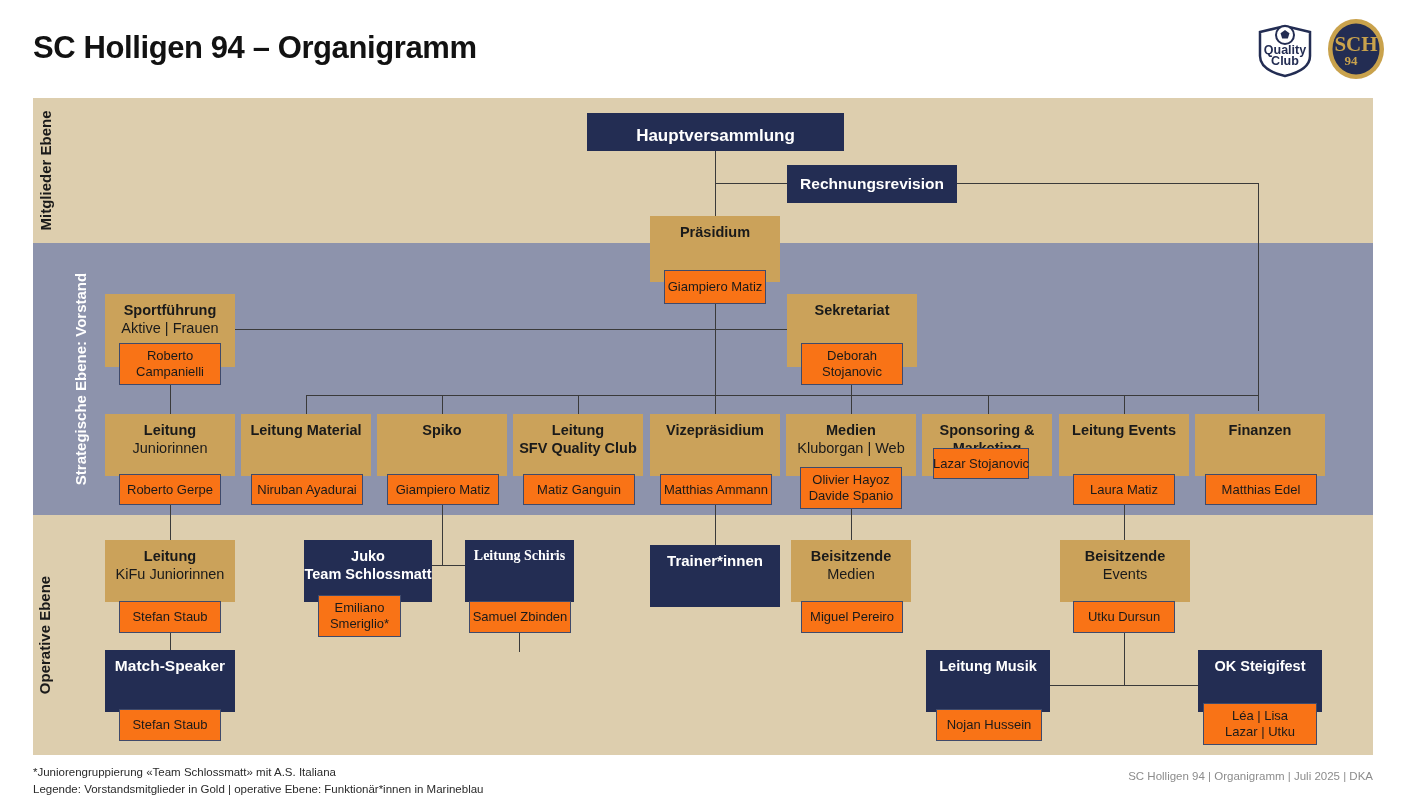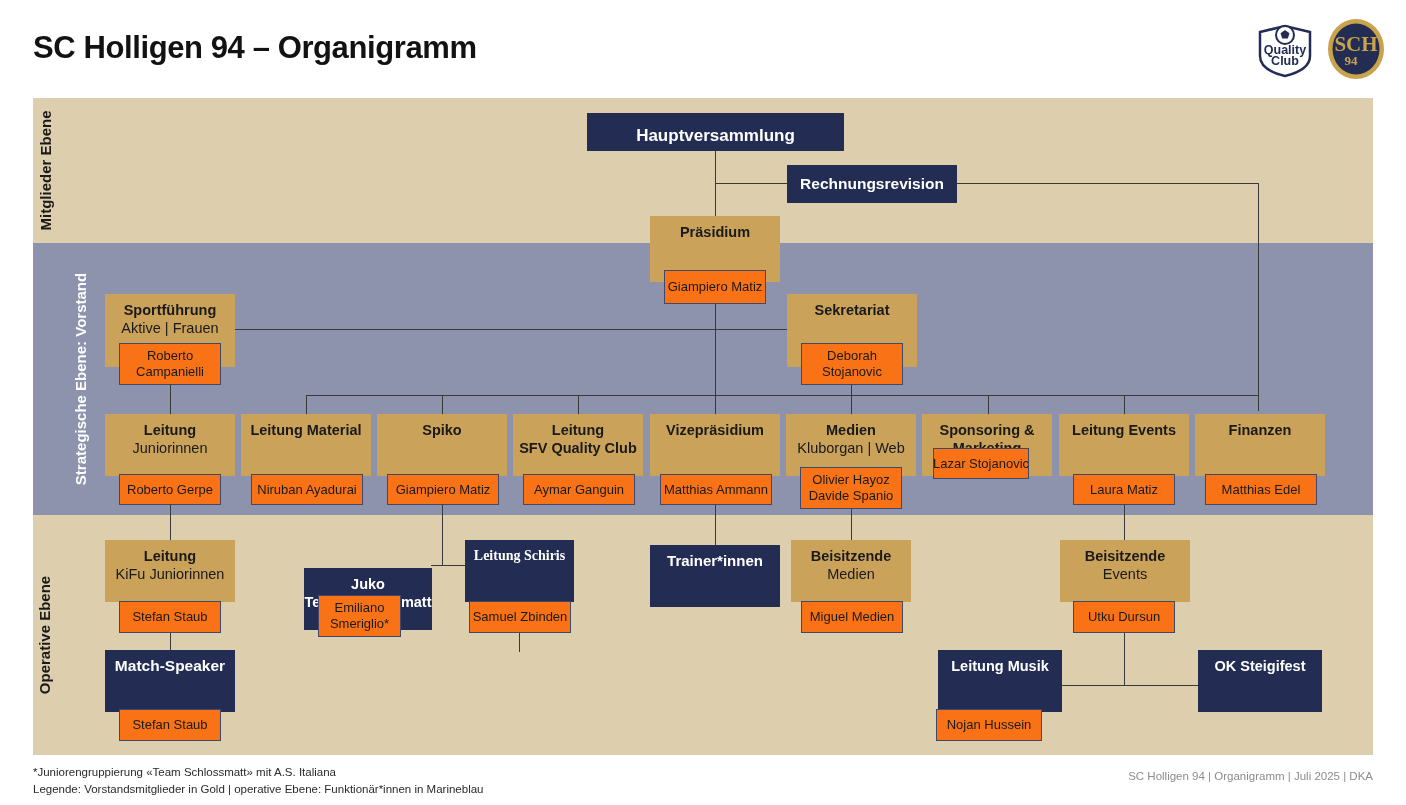--- a/index.html
+++ b/index.html
@@ -226,21 +226,21 @@
     <div>Giampiero Matiz</div>
   </div>
 
   <div class="node gold" style="left:513px;top:414px;width:130px;height:62px;">
     <div class="hdr gold" style="height:62px;">
       <div class="t1">Leitung</div>
       <div class="t1">SFV Quality Club</div>
     </div>
   </div>
   <div class="person" style="left:523px;top:474px;width:112px;height:31px;">
-    <div>Aymar Ganguin</div>
+    <div>Matiz Ganguin</div>
   </div>
 
   <div class="node gold" style="left:650px;top:414px;width:130px;height:62px;">
     <div class="hdr gold" style="height:62px;">
       <div class="t1">Vizepräsidium</div>
     </div>
   </div>
   <div class="person" style="left:660px;top:474px;width:112px;height:31px;">
     <div>Matthias Ammann</div>
   </div>
@@ -297,21 +297,21 @@
   <div class="node navy" style="left:105px;top:650px;width:130px;height:62px;">
     <div class="hdr navy" style="height:62px;">
       <div class="t1" style="font-size:15.5px;">Match-Speaker</div>
     </div>
   </div>
   <div class="person" style="left:119px;top:709px;width:102px;height:32px;">
     <div>Stefan Staub</div>
   </div>
 
   <div class="node navy" style="left:304px;top:540px;width:128px;height:62px;">
-    <div class="hdr navy" style="height:62px;margin-top:28px;">
+    <div class="hdr navy" style="height:62px;">
       <div class="t1">Juko</div>
       <div class="t1">Team Schlossmatt</div>
     </div>
   </div>
   <div class="person" style="left:318px;top:595px;width:83px;height:42px;">
     <div>Emiliano</div>
     <div>Smeriglio*</div>
   </div>
 
   <div class="node navy" style="left:465px;top:540px;width:109px;height:62px;font-family:Liberation Serif, serif;">
@@ -330,46 +330,50 @@
     </div>
   </div>
 
   <div class="node gold" style="left:791px;top:540px;width:120px;height:62px;">
     <div class="hdr gold" style="height:62px;">
       <div class="t1">Beisitzende</div>
       <div class="t2">Medien</div>
     </div>
   </div>
   <div class="person" style="left:801px;top:601px;width:102px;height:32px;">
-    <div>Miguel Medien</div>
+    <div>Miguel Pereiro</div>
   </div>
 
   <div class="node gold" style="left:1060px;top:540px;width:130px;height:62px;">
     <div class="hdr gold" style="height:62px;">
       <div class="t1">Beisitzende</div>
       <div class="t2">Events</div>
     </div>
   </div>
   <div class="person" style="left:1073px;top:601px;width:102px;height:32px;">
     <div>Utku Dursun</div>
   </div>
 
   <div class="node navy" style="left:926px;top:650px;width:124px;height:62px;">
-    <div class="hdr navy" style="height:62px;margin-left:12px;">
+    <div class="hdr navy" style="height:62px;">
       <div class="t1" style="font-size:14.5px;">Leitung Musik</div>
     </div>
   </div>
   <div class="person" style="left:936px;top:709px;width:106px;height:32px;">
     <div>Nojan Hussein</div>
   </div>
 
   <div class="node navy" style="left:1198px;top:650px;width:124px;height:62px;">
     <div class="hdr navy" style="height:62px;">
       <div class="t1" style="font-size:14.5px;">OK Steigifest</div>
     </div>
+  </div>
+  <div class="person" style="left:1203px;top:703px;width:114px;height:42px;">
+    <div>Léa | Lisa</div>
+    <div>Lazar | Utku</div>
   </div>
 
   <div class="foot-left">
     <div>*Juniorengruppierung «Team Schlossmatt» mit A.S. Italiana</div>
     <div>Legende: Vorstandsmitglieder in Gold | operative Ebene: Funktionär*innen in Marineblau</div>
   </div>
   <div class="foot-right">SC Holligen 94 | Organigramm | Juli 2025 | DKA</div>
 
 </div>
 

